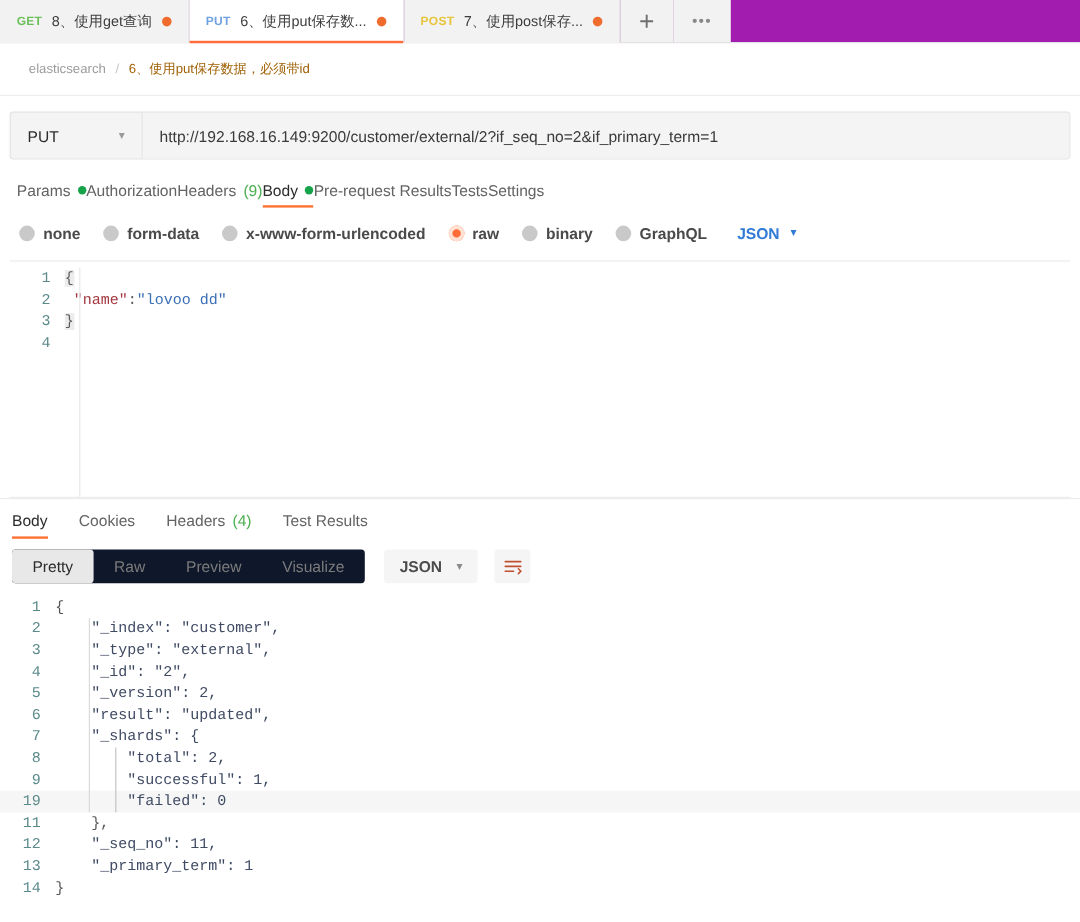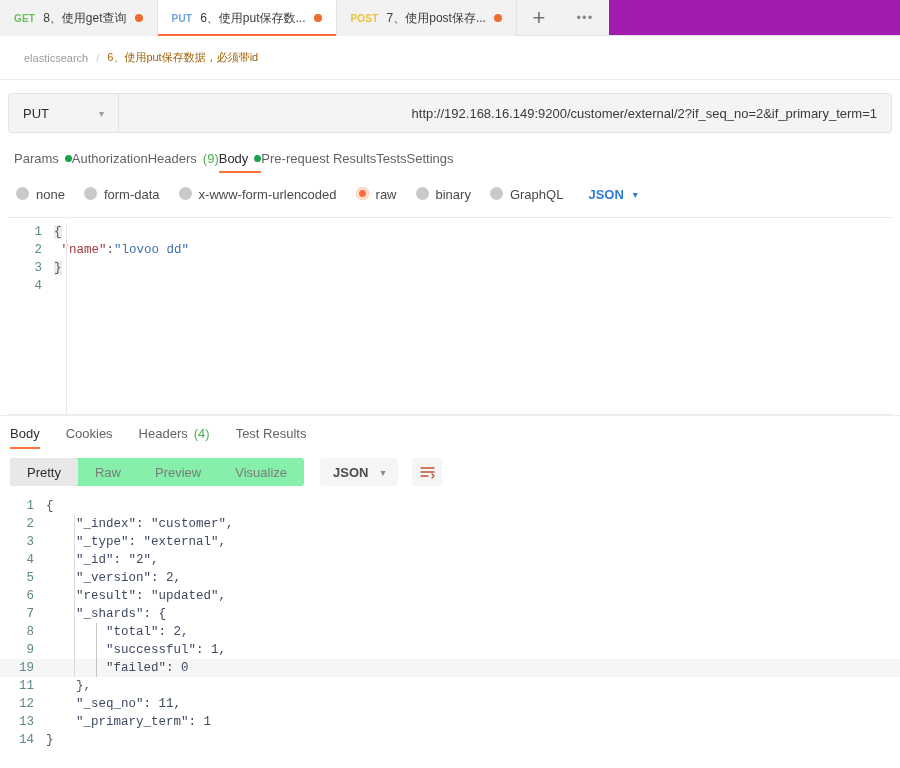--- a/index.html
+++ b/index.html
@@ -74,21 +74,20 @@
     border-right: 1px solid #e4e4e4;
     font-size: 13px; color: #2c2c2c;
     cursor: pointer;
   }
   .chev { color: #9a9a9a; font-size: 10px; }
   .url-input {
     flex: 1; display: flex; align-items: center;
     padding: 0 14px; font-size: 13px; color: #3a3a3a;
     background: #f4f4f4; border: none; outline: none;
     font-family: "Liberation Sans", sans-serif;
-    text-align: right;
   }
 
   
   .req-sections {
     display: flex; align-items: center; 
     padding: 0 14px; height: 38px;
     margin-top: 6px;
     font-size: 13px;
   }
   .sec {
@@ -101,21 +100,21 @@
     height: 2px; background: #ff7134;
   }
   .green-dot { width: 7px; height: 7px; border-radius: 50%; background: #17a34a; }
   .count { color: #4caf50; }
 
   
   .bodytypes {
     display: flex; align-items: center; gap: 7px;
     padding: 0 16px; height: 34px; font-size: 13px;
   }
-  .radio-opt { display: flex; align-items: flex-start; gap: 7px; margin-right: 12px; cursor: pointer; }
+  .radio-opt { display: flex; align-items: center; gap: 7px; margin-right: 12px; cursor: pointer; font-weight: bold; }
   .radio {
     width: 13px; height: 13px; border-radius: 50%;
     background: #c9c9c9; flex: none;
   }
   .radio.sel { background: #ff6c37; box-shadow: inset 0 0 0 3px #ffe2d4; }
   .radio-label { color: #4a4a4a; }
   .json-select {
     display: flex; align-items: center; gap: 9px;
     color: #2f7bd6; font-size: 13px; font-weight: bold; cursor: pointer;
     margin-left: 6px;
@@ -163,21 +162,21 @@
     padding: 0 10px; height: 36px;
     border-top: 1px solid #ededed;
     font-size: 13px;
   }
   .resp-toolbar {
     display: flex; align-items: center;
     padding: 0 10px; height: 42px; gap: 10px;
   }
   .seg-group {
     display: flex; align-items: center;
-    background: #86efac; border-radius: 3px; height: 28px;
+    background: #0f172a; border-radius: 3px; height: 28px;
   }
   .seg {
     padding: 0 17px; height: 28px; display: flex; align-items: center;
     font-size: 13px; color: #7b7b7b; cursor: pointer; border-radius: 3px;
   }
   .seg.sel { background: #e8e8e8; color: #2c2c2c; }
   .fmt-select {
     display: flex; align-items: center; gap: 12px;
     background: #f5f5f5; border-radius: 3px; height: 28px;
     padding: 0 13px; font-size: 13px; color: #4c4c4c; font-weight: bold;

